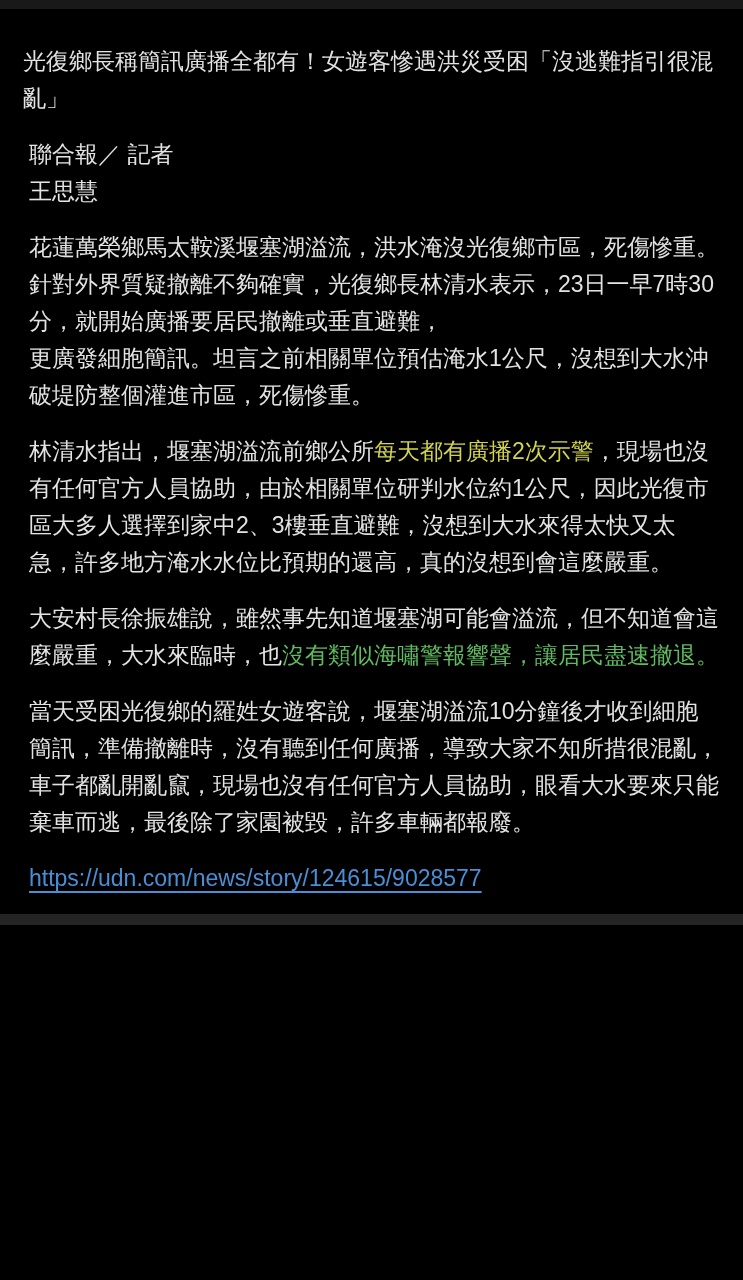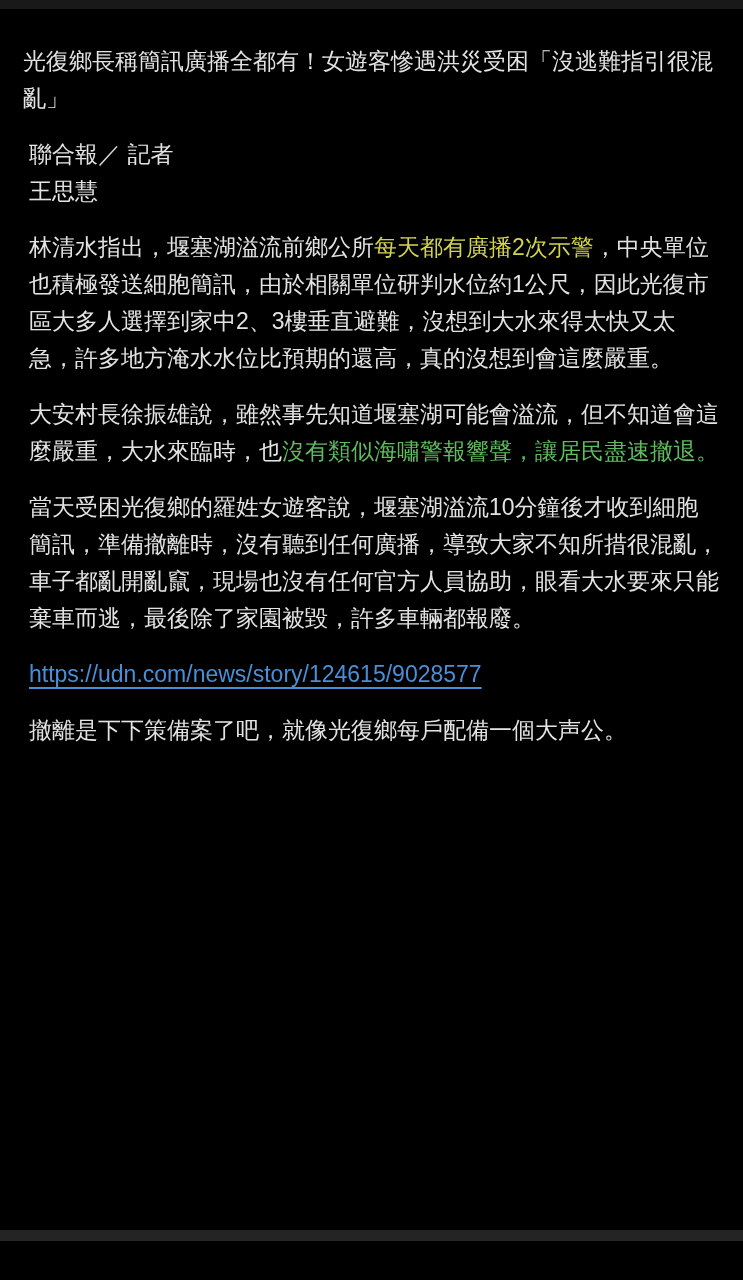--- a/index.html
+++ b/index.html
@@ -13,21 +13,21 @@
   }
   * { box-sizing: border-box; }
   html, body {
     margin: 0;
     padding: 0;
     background: var(--bg);
   }
   .screen {
     position: relative;
     width: 743px;
-    height: 1241px;
+    height: 925px;
     background: var(--bg);
     overflow: hidden;
     font-family: "Liberation Sans", "DejaVu Sans", sans-serif;
   }
   .top-bar {
     position: absolute;
     top: 0; left: 0; right: 0;
     height: 9px;
     background: var(--topbar);
   }
@@ -74,21 +74,23 @@
 </head>
 <body>
 
 <div class="screen">
   <div class="top-bar"></div>
   <div class="content">
     <h1>光復鄉長稱簡訊廣播全都有！女遊客慘遇洪災受困「沒逃難指引很混亂」</h1>
     <p>聯合報／ 記者
 王思慧</p>
     <div>
-        <p><span>林清水指出，堰塞湖溢流前鄉公所</span><span class="seg-yellow">每天都有廣播2次示警</span><span>，中央單位也積極發送細胞簡訊，由於相關單位研判水位約1公尺，因此光復市區大多人選擇到家中2、3樓垂直避難，沒想到大水來得太快又太急，許多地方淹水水位比預期的還高，真的沒想到會這麼嚴重。</span></p>
+        <p><span>花蓮萬榮鄉馬太鞍溪堰塞湖溢流，洪水淹沒光復鄉市區，死傷慘重。針對外界質疑撤離不夠確實，光復鄉長林清水表示，23日一早7時30分，就開始廣播要居民撤離或垂直避難，
+更廣發細胞簡訊。坦言之前相關單位預估淹水1公尺，沒想到大水沖破堤防整個灌進市區，死傷慘重。</span></p>
+        <p><span>林清水指出，堰塞湖溢流前鄉公所</span><span class="seg-yellow">每天都有廣播2次示警</span><span>，現場也沒有任何官方人員協助，由於相關單位研判水位約1公尺，因此光復市區大多人選擇到家中2、3樓垂直避難，沒想到大水來得太快又太急，許多地方淹水水位比預期的還高，真的沒想到會這麼嚴重。</span></p>
         <p><span>大安村長徐振雄說，雖然事先知道堰塞湖可能會溢流，但不知道會這麼嚴重，大水來臨時，也</span><span class="seg-green">沒有類似海嘯警報響聲，讓居民盡速撤退。</span></p>
         <p><span>當天受困光復鄉的羅姓女遊客說，堰塞湖溢流10分鐘後才收到細胞簡訊，準備撤離時，沒有聽到任何廣播，導致大家不知所措很混亂，車子都亂開亂竄，現場也沒有任何官方人員協助，眼看大水要來只能棄車而逃，最後除了家園被毀，許多車輛都報廢。</span></p>
         <p><a class="article-link" href="#">https://udn.com/news/story/124615/9028577</a></p>
         <p><span>撤離是下下策備案了吧，就像光復鄉每戶配備一個大声公。</span></p>
       </div>
   </div>
   <div class="bottom-bar"></div>
 </div>
 
 </body></html>

